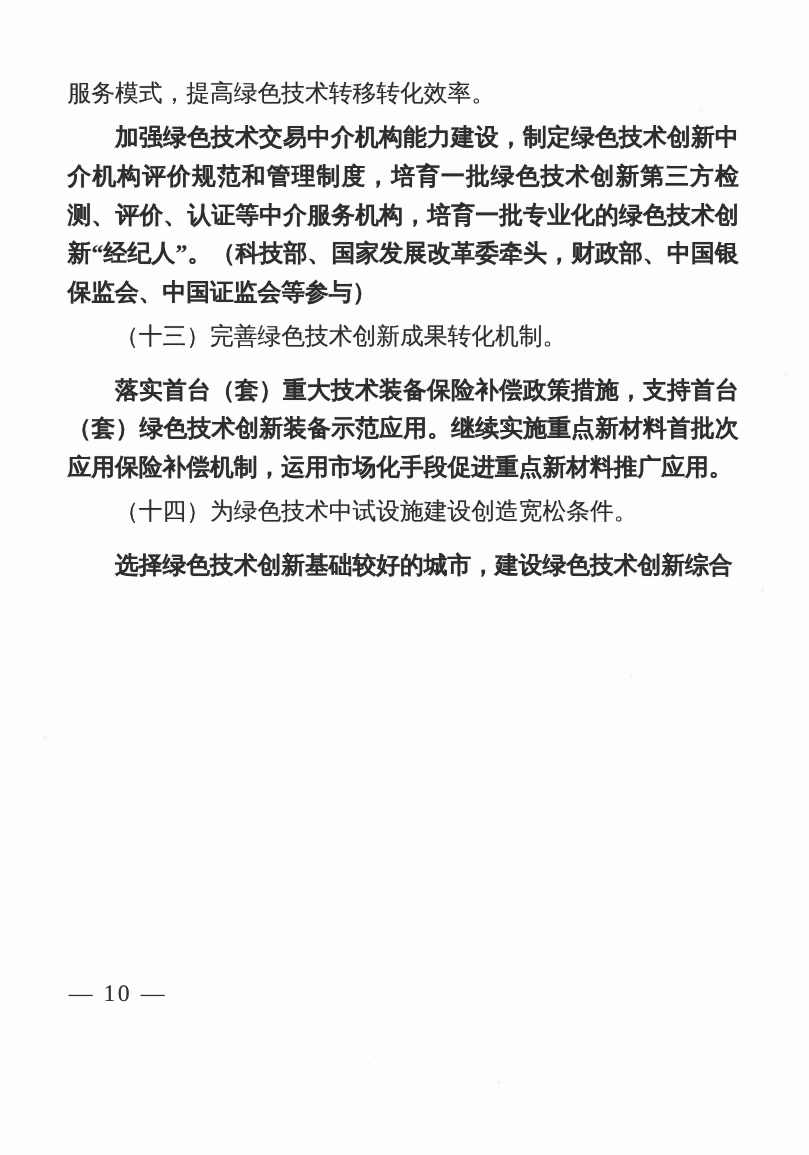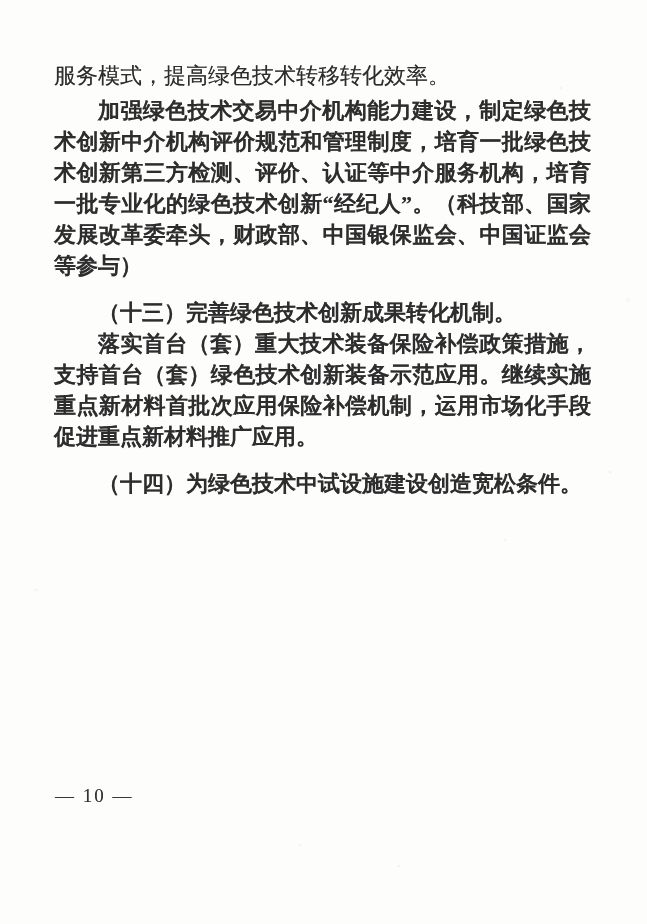--- a/index.html
+++ b/index.html
@@ -25,44 +25,44 @@
       radial-gradient(circle 1px at 505px 540px, rgba(60,60,60,0.07) 0, transparent 2px),
       radial-gradient(circle 2px at 628px 300px, rgba(60,60,60,0.05) 0, transparent 3px);
     overflow: hidden;
   }
 
   .page-content {
     position: absolute;
     left: 54px;
     top: 60px;
     width: 537px;
-    font-size: 22px;
+    font-size: 19px;
     line-height: 31px;
     text-align: justify;
     color: #2d2d2d;
     text-shadow: 0 0 0.6px rgba(45,45,45,0.55);
   }
 
   .page-content p {
     margin: 0;
     text-indent: 2em;
   }
   .page-content p + p {
     margin-top: 4px;
     font-weight: bold;
   }
   .page-content p.plain {
     text-indent: 0;
   }
   .page-content p.heading {
-    font-weight: bold;
-    margin-top: 16px;
+    font-weight: normal;
+    margin-top: 4px;
   }
   .page-content p.heading + p {
-    margin-top: 0;
+    margin-top: 12px;
   }
 
   .page-number {
     position: absolute;
     left: 55px;
     top: 785px;
     font-size: 19px;
     letter-spacing: 2px;
     color: #333333;
     text-shadow: 0 0 0.5px rgba(45,45,45,0.5);
@@ -71,15 +71,16 @@
 </head>
 <body>
 
 <div class="scan-page">
   <div class="page-content">
       <p class="plain">服务模式，提高绿色技术转移转化效率。</p>
       <p class="body">加强绿色技术交易中介机构能力建设，制定绿色技术创新中介机构评价规范和管理制度，培育一批绿色技术创新第三方检测、评价、认证等中介服务机构，培育一批专业化的绿色技术创新“经纪人”。（科技部、国家发展改革委牵头，财政部、中国银保监会、中国证监会等参与）</p>
       <p class="heading">（十三）完善绿色技术创新成果转化机制。</p>
       <p class="body">落实首台（套）重大技术装备保险补偿政策措施，支持首台（套）绿色技术创新装备示范应用。继续实施重点新材料首批次应用保险补偿机制，运用市场化手段促进重点新材料推广应用。</p>
       <p class="heading">（十四）为绿色技术中试设施建设创造宽松条件。</p>
+      <p class="body">选择绿色技术创新基础较好的城市，建设绿色技术创新综合</p>
     </div>
   <div class="page-number">— 10 —</div>
 </div>
 
 </body></html>

